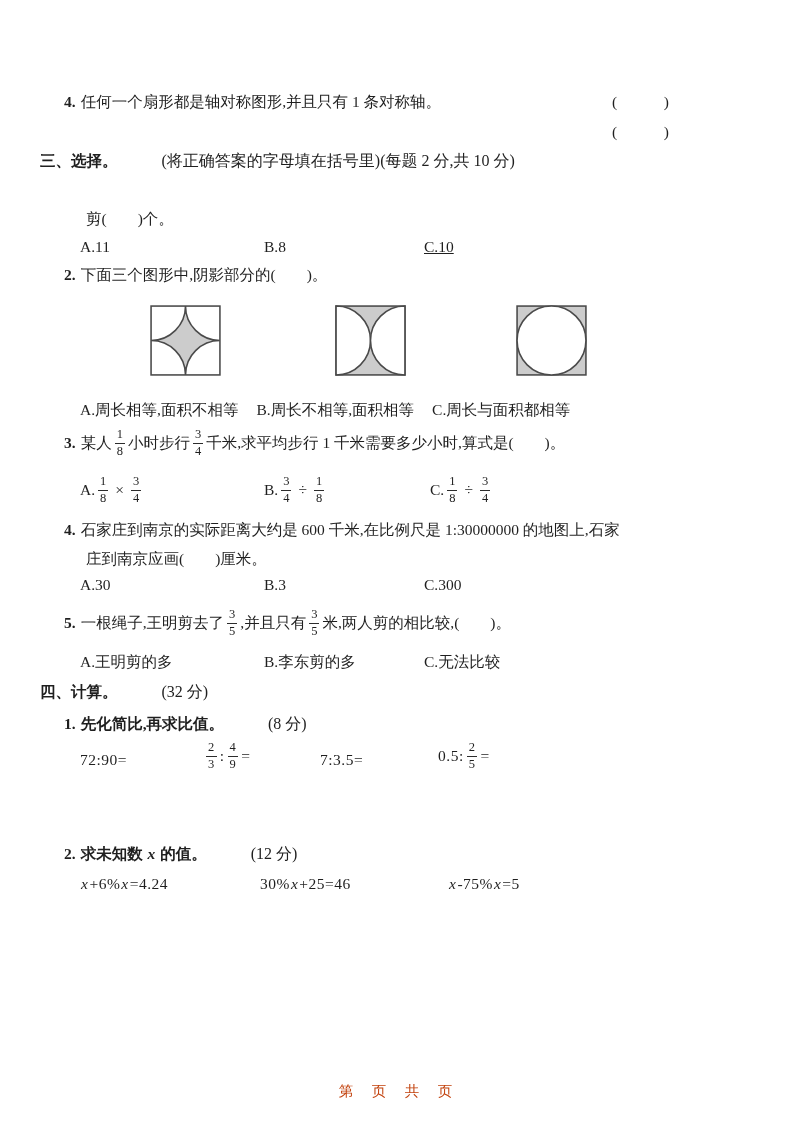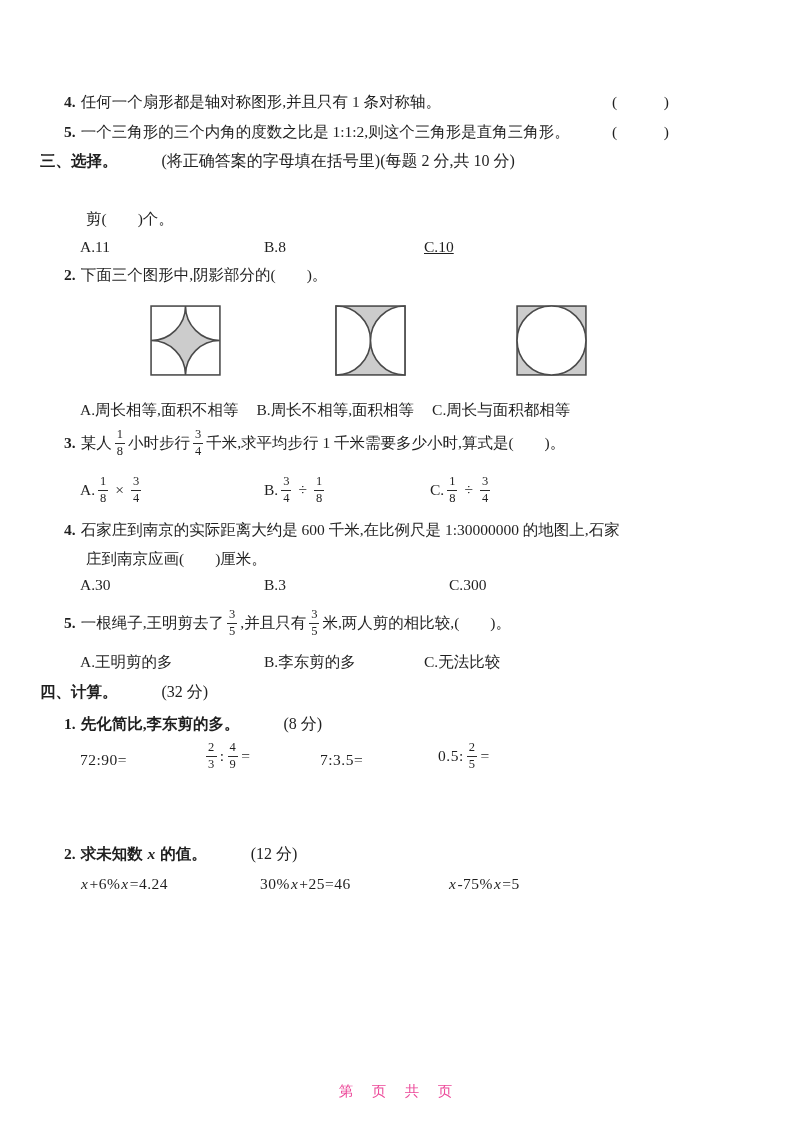--- a/index.html
+++ b/index.html
@@ -12,36 +12,33 @@
   .row{display:flex;align-items:center;}
   .qnum{font-weight:bold;margin-right:5px;}
   .bold{font-weight:bold;}
   .kai{font-size:16px;margin-left:44px;}
   .frac{display:inline-block;vertical-align:middle;text-align:center;line-height:1.05;margin:0 3px;}
   .frac .fn{display:block;font-size:12.5px;padding:0 2px 1px 2px;}
   .frac .fd{display:block;font-size:12.5px;border-top:1px solid #2c2c2c;padding:1px 2px 0 2px;}
   .op{margin:0 4px;}
   .eq{font-size:15.5px;letter-spacing:0.5px;}
   .vx{font-style:italic;padding:0 1px;}
-  .footer{position:absolute;left:0;top:1082px;width:100%;text-align:center;font-size:14.5px;color:#ec4899;letter-spacing:2px;font-family:"Liberation Sans","DejaVu Sans",sans-serif;}
+  .footer{position:absolute;left:0;top:1082px;width:100%;text-align:center;font-size:14.5px;color:#c2410c;letter-spacing:2px;font-family:"Liberation Sans","DejaVu Sans",sans-serif;}
   svg{display:block;}
 </style>
 </head>
 <body>
 
 <div class="page">
 
   <div class="abs" style="left:64px;top:92px;">
     <span class="qnum">4.</span><span>任何一个扇形都是轴对称图形,并且只有 1 条对称轴。</span>
   </div>
   <div class="abs" style="left:612px;top:92px;">(　　　)</div>
 
-  <div class="abs" style="left:64px;top:122px;">
-    <span class="qnum">5.</span><span>一个三角形的三个内角的度数之比是 1:1:2,则这个三角形是直角三角形。</span>
-  </div>
   <div class="abs" style="left:612px;top:122px;">(　　　)</div>
 
   <div class="abs" style="left:40px;top:151px;">
     <span class="bold">三、选择。</span><span class="kai">(将正确答案的字母填在括号里)(每题 2 分,共 10 分)</span>
   </div>
 
   <div class="abs" style="left:86px;top:209px;">剪(　　)个。</div>
   <div class="abs" style="left:80px;top:237px;">A.11</div>
   <div class="abs" style="left:264px;top:237px;">B.8</div>
   <div class="abs" style="left:424px;top:237px;text-decoration:underline;">C.10</div>
@@ -127,21 +124,21 @@
         <span class="fd">4</span>
       </span>
   </div>
 
   <div class="abs" style="left:64px;top:520px;">
     <span class="qnum">4.</span><span>石家庄到南京的实际距离大约是 600 千米,在比例尺是 1:30000000 的地图上,石家</span>
   </div>
   <div class="abs" style="left:86px;top:549px;">庄到南京应画(　　)厘米。</div>
   <div class="abs" style="left:80px;top:575px;">A.30</div>
   <div class="abs" style="left:264px;top:575px;">B.3</div>
-  <div class="abs" style="left:424px;top:575px;margin-left:25px;">C.300</div>
+  <div class="abs" style="left:424px;top:575px;">C.300</div>
 
   <div class="abs row" style="left:64px;top:606px;height:34px;">
     <span class="qnum">5.</span>
     <span>一根绳子,王明剪去了</span>
     <span class="frac">
         <span class="fn">3</span>
         <span class="fd">5</span>
       </span>
     <span>,并且只有</span>
     <span class="frac">
@@ -152,21 +149,21 @@
   </div>
   <div class="abs" style="left:80px;top:652px;">A.王明剪的多</div>
   <div class="abs" style="left:264px;top:652px;">B.李东剪的多</div>
   <div class="abs" style="left:424px;top:652px;">C.无法比较</div>
 
   <div class="abs" style="left:40px;top:682px;">
     <span class="bold">四、计算。</span><span class="kai">(32 分)</span>
   </div>
 
   <div class="abs" style="left:64px;top:714px;">
-    <span class="qnum">1.</span><span class="bold">先化简比,李东剪的多。</span><span class="kai">(8 分)</span>
+    <span class="qnum">1.</span><span class="bold">先化简比,再求比值。</span><span class="kai">(8 分)</span>
   </div>
 
   <div class="abs eq" style="left:80px;top:750px;">72:90=</div>
   <div class="abs row eq" style="left:203px;top:740px;height:32px;">
     <span class="frac">
         <span class="fn">2</span>
         <span class="fd">3</span>
       </span>
     <span>:</span>
     <span class="frac">

